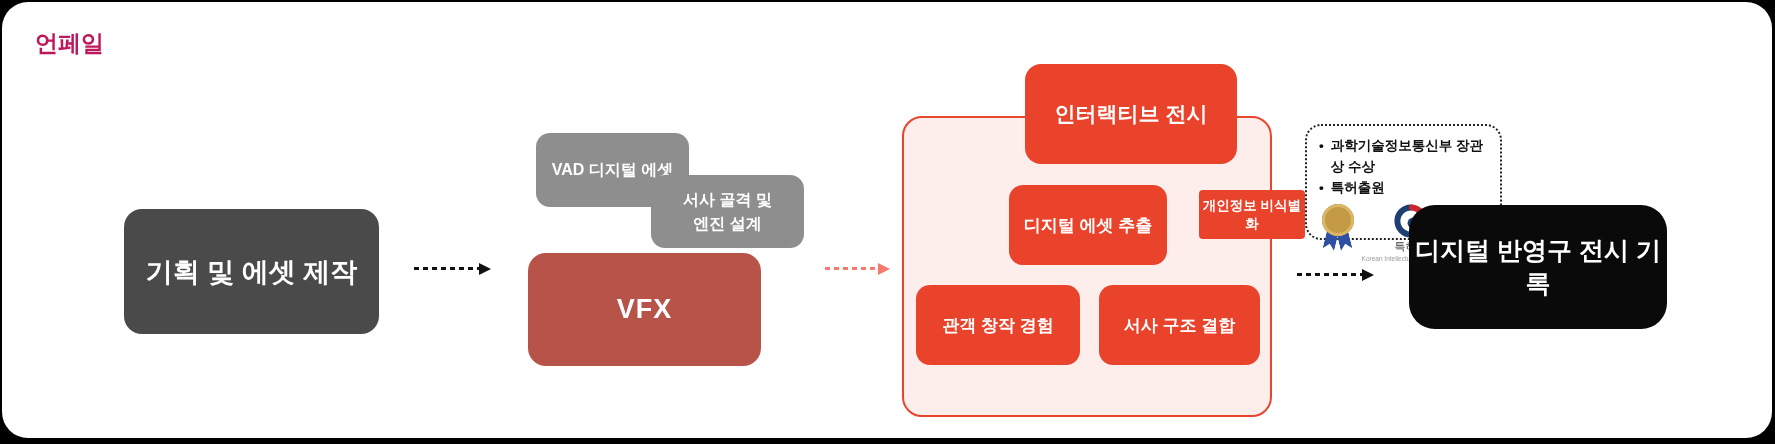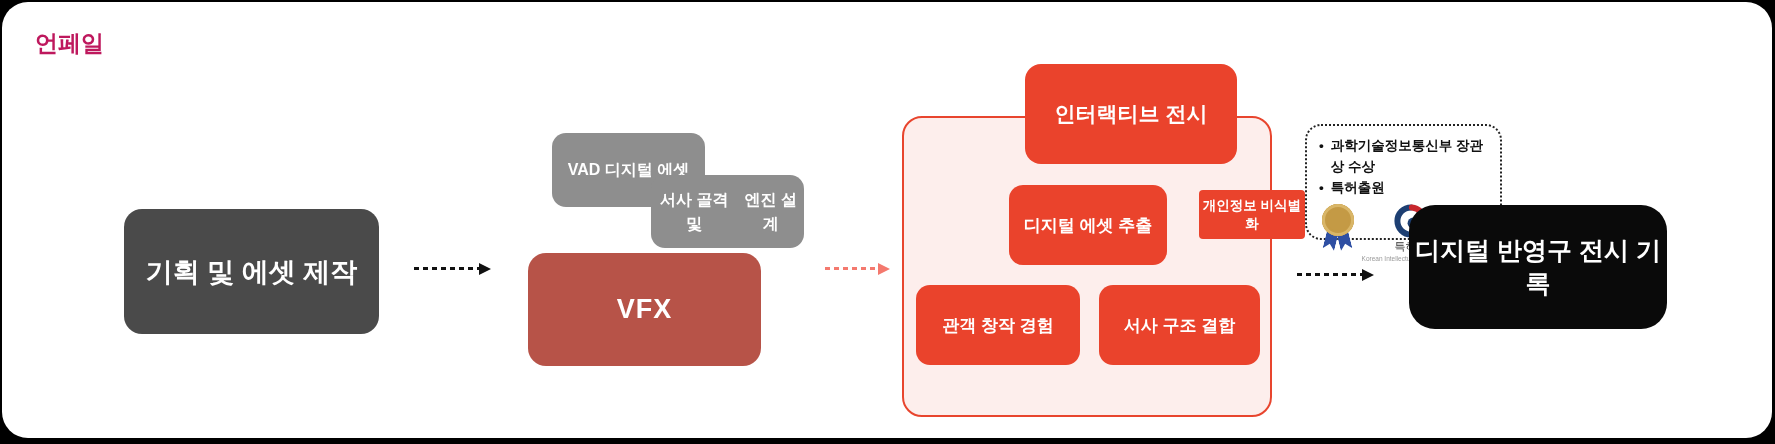--- a/index.html
+++ b/index.html
@@ -4,25 +4,25 @@
 <style>
   html,body{margin:0;padding:0;background:#000;width:1775px;height:444px;overflow:hidden;
     font-family:"Liberation Sans","DejaVu Sans",sans-serif;}
   .canvas{position:absolute;left:2px;top:2px;width:1770px;height:436px;
     background:var(--color-canvas-bg,#fff);border-radius:26px;}
   .abs{position:absolute;box-sizing:border-box;}
   .flowbox{display:flex;align-items:center;justify-content:center;text-align:center;
     color:#fff;font-weight:700;}
   .box-planning{left:122px;top:207px;width:255px;height:125px;border-radius:18px;
     background:var(--color-dark-box,#4a4a4a);font-size:27px;}
-  .box-vad{left:550px;top:131px;width:153px;height:74px;border-radius:14px;
+  .box-vad{left:534px;top:131px;width:153px;height:74px;border-radius:14px;
     background:var(--color-gray-box,#8e8e8e);font-size:16px;z-index:1;}
   .box-narrative{left:649px;top:173px;width:153px;height:73px;border-radius:14px;
     background:var(--color-gray-box,#8e8e8e);font-size:16px;line-height:1.45;z-index:2;
-    flex-direction:row;}
+    flex-direction:column;}
   .box-vfx{left:526px;top:251px;width:233px;height:113px;border-radius:18px;
     background:var(--color-vfx-box,#b75348);font-size:27px;letter-spacing:1px;}
   .container-pink{left:900px;top:114px;width:370px;height:301px;border-radius:20px;
     background:var(--color-pink-fill,#fdeeec);border:2px solid var(--color-pink-border,#e8452e);z-index:1;}
   .box-interactive{left:983px;top:62px;width:212px;height:100px;border-radius:16px;
     background:var(--color-accent-red,#ea432c);font-size:21px;z-index:3;margin-left:40px;}
   .box-extract{left:1007px;top:183px;width:158px;height:80px;border-radius:14px;
     background:var(--color-accent-red,#ea432c);font-size:17px;z-index:3;}
   .box-privacy{left:1197px;top:188px;width:106px;height:49px;border-radius:4px;
     background:var(--color-accent-red,#ea432c);font-size:13.5px;z-index:3;}

